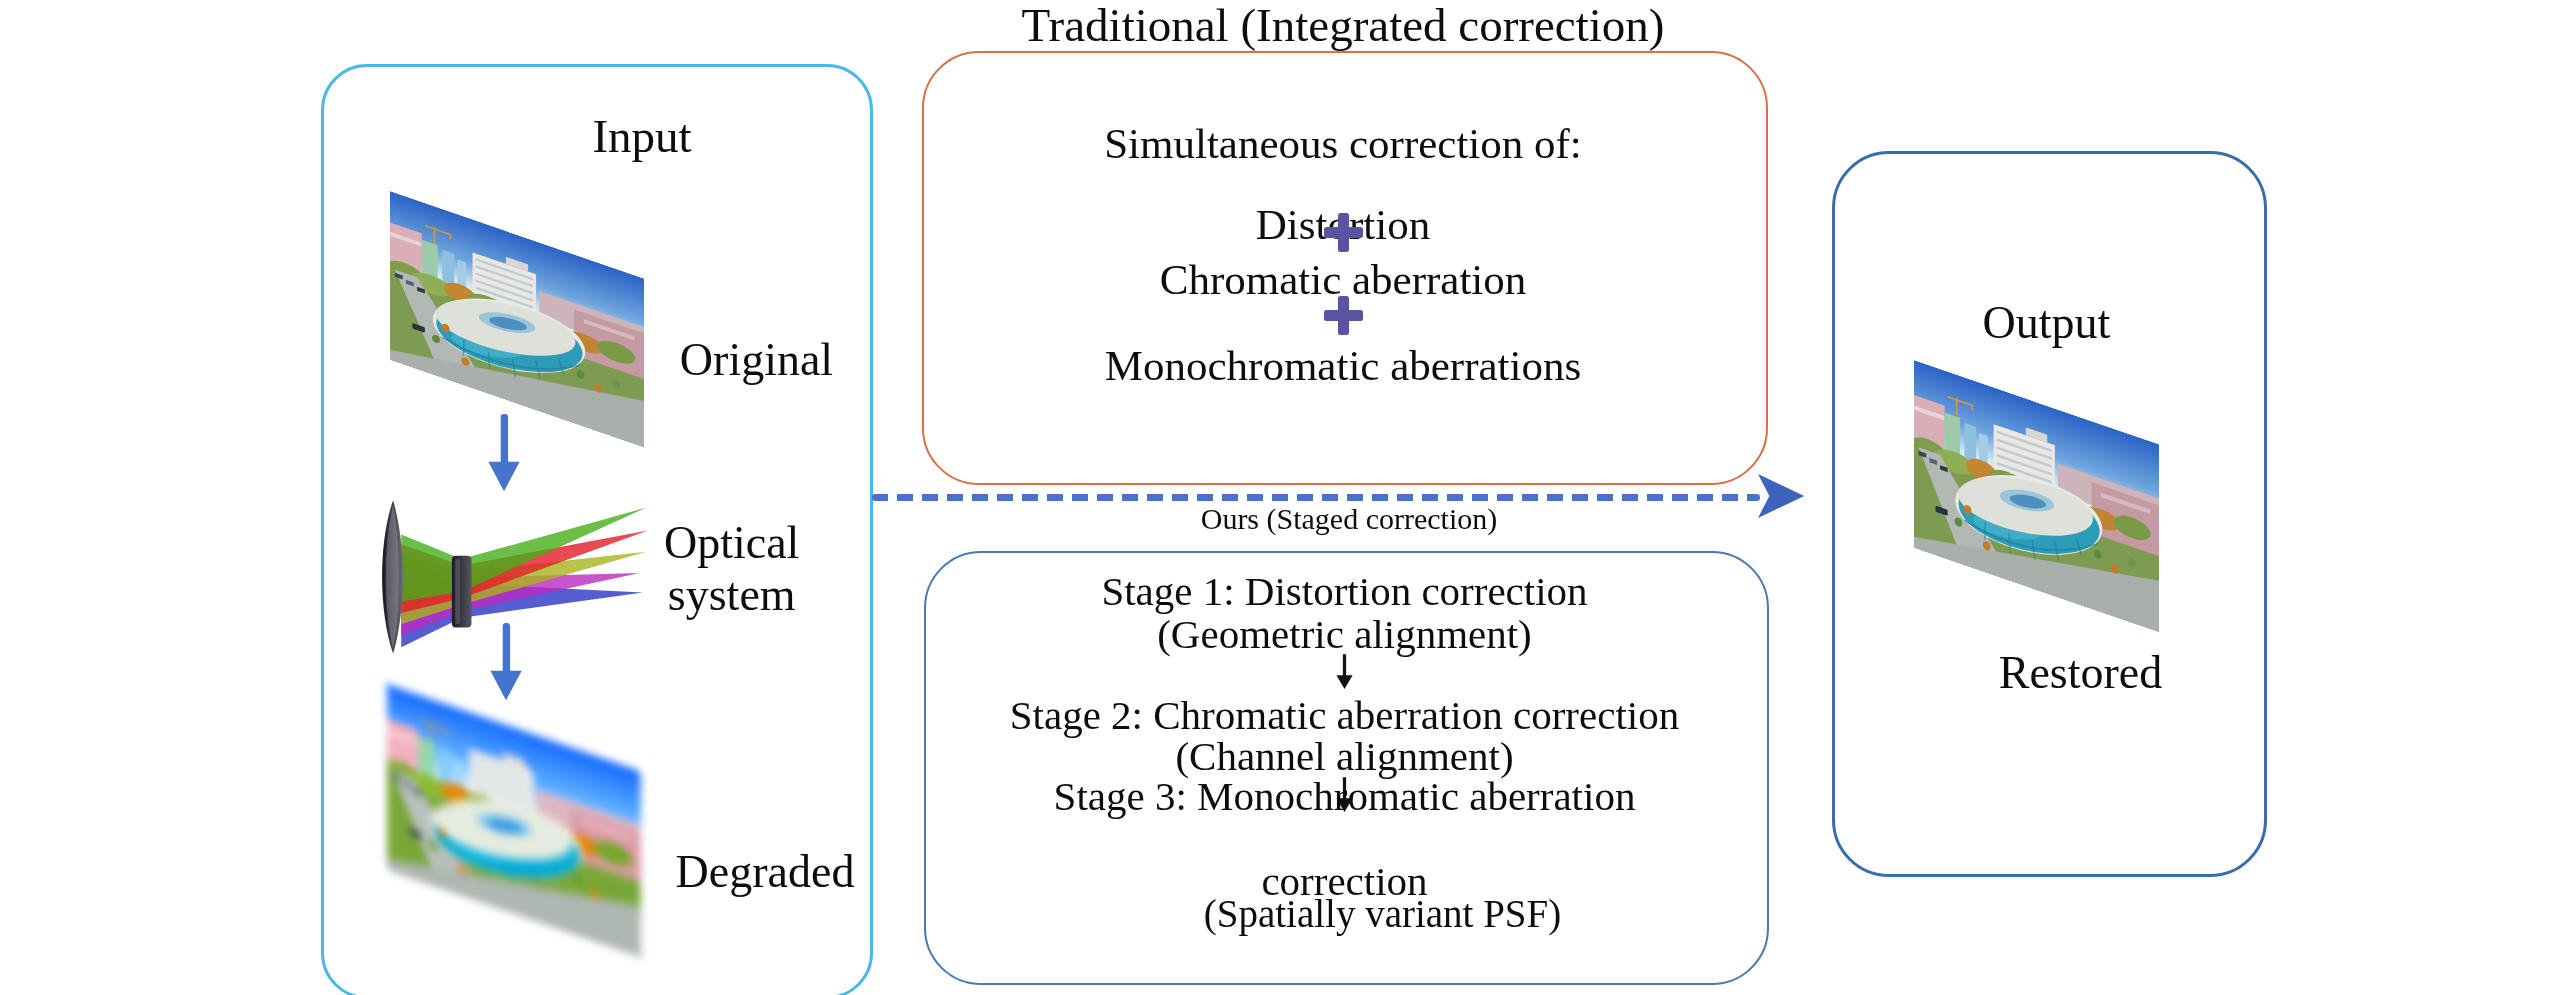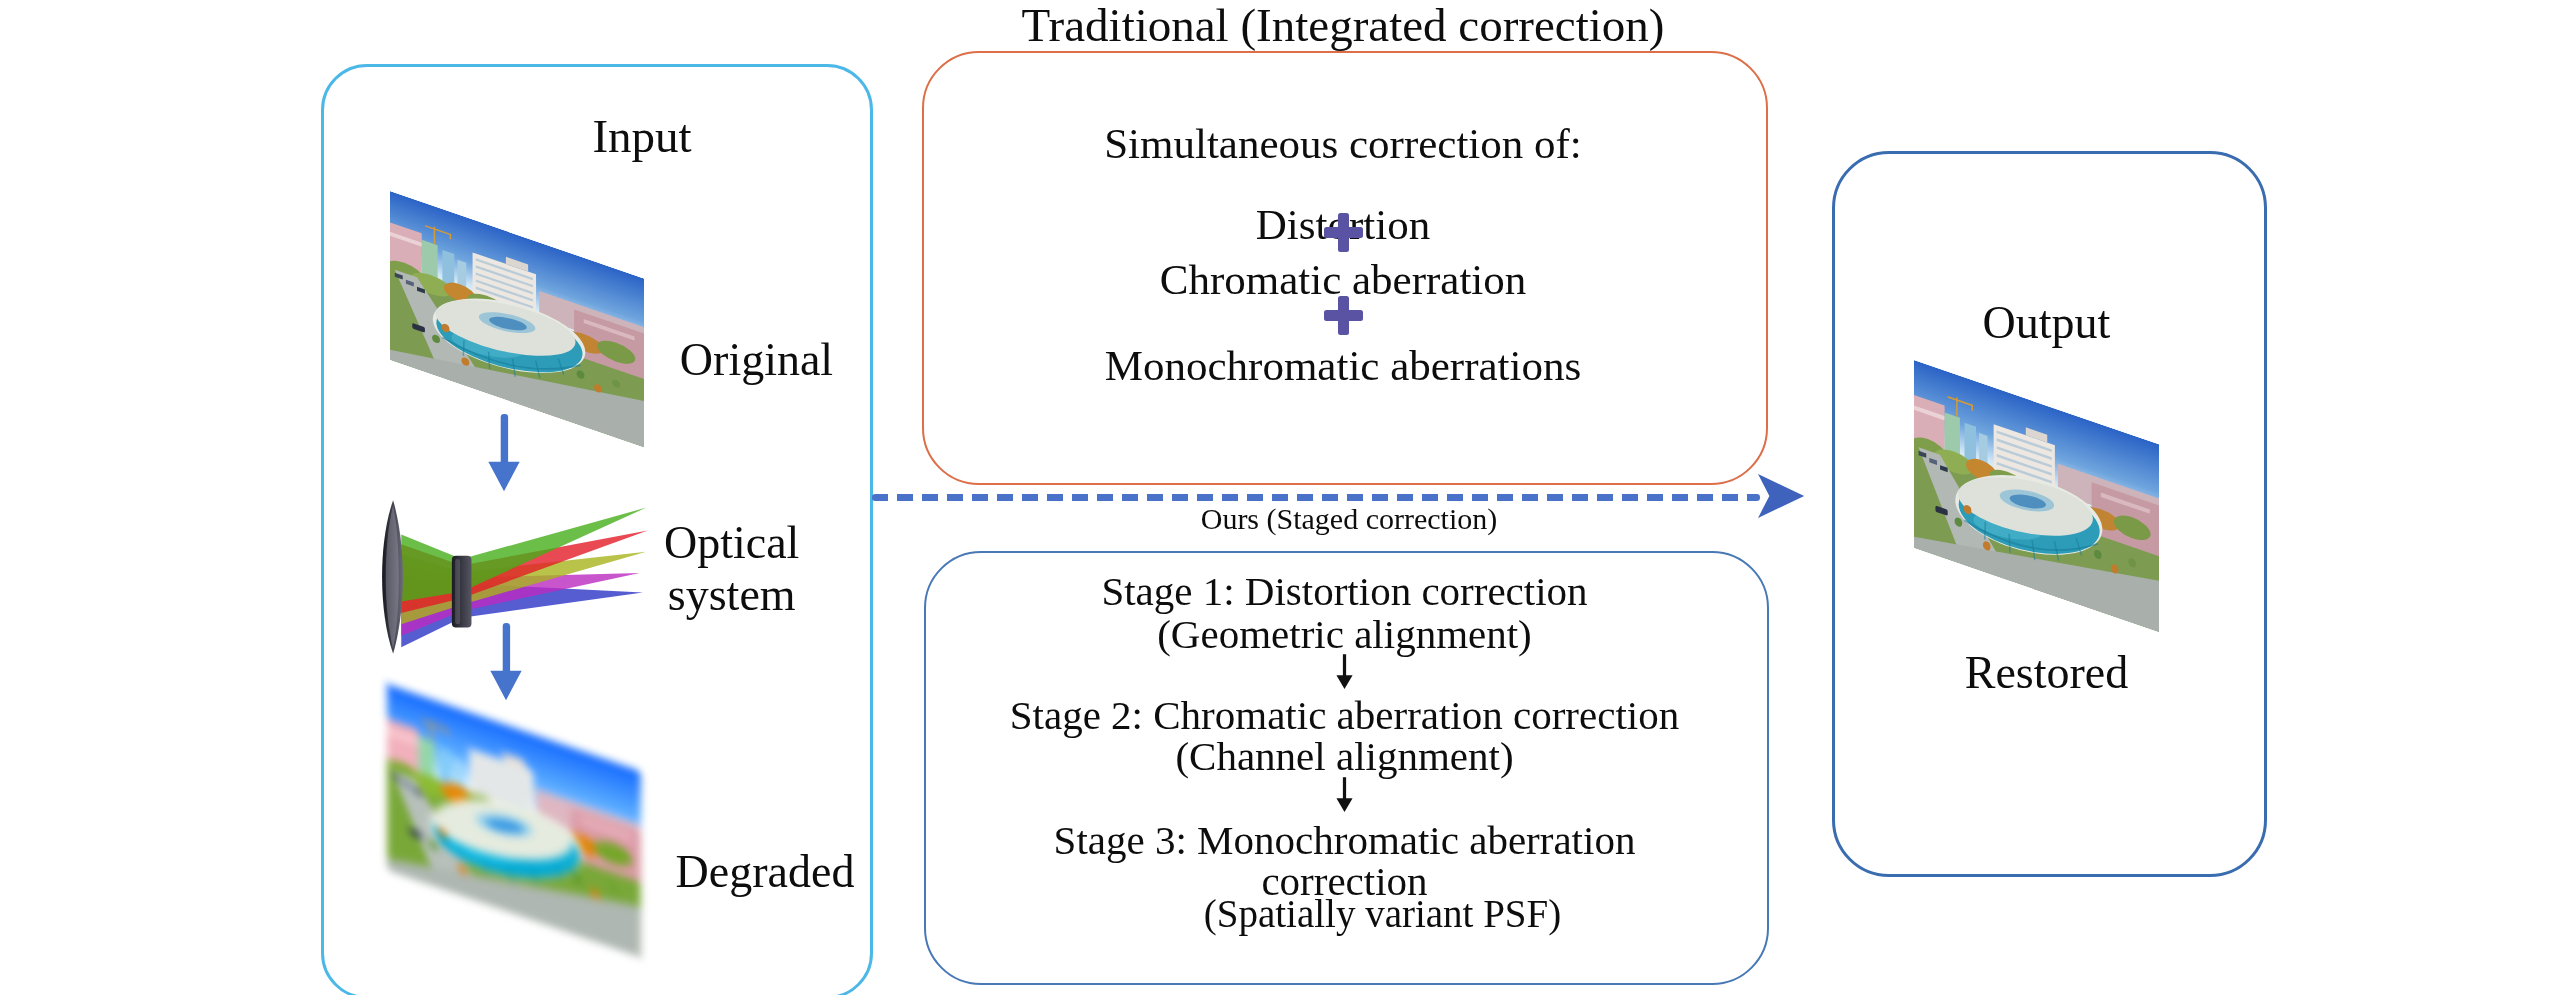--- a/index.html
+++ b/index.html
@@ -48,31 +48,31 @@
   #dash-head{position:absolute;left:1758px;top:474px;}
 
   
   #ours-title{left:932px;top:503px;width:834px;font-size:30px;}
   #staged-box{left:924px;top:551px;width:841px;height:430px;border:2.5px solid #4879b6;border-radius:57px;}
   .sline{left:924px;width:841px;font-size:41px;}
   #s-line1{top:569px;text-align:center;}
   #s-line1b{top:612px;}
   #s-line2{top:693px;}
   #s-line2b{top:734px;}
-  #s-line3{top:818px;text-align:center;}
+  #s-line3{top:774px;text-align:center;}
   #s-line3b{top:859px;}
   #s-line3c{top:893px;font-size:39px;padding-left:38px;}
   .barrow{position:absolute;left:1334px;}
   #sarrow1{top:654px;}
   #sarrow2{top:777px;}
 
   
   #output-box{left:1832px;top:151px;width:429px;height:720px;border:3.3px solid #3a6cb0;border-radius:57px;}
   #output-title{left:1832px;top:298px;width:429px;font-size:46px;}
-  #label-restored{left:1832px;top:648px;width:429px;font-size:46px;}
+  #label-restored{left:1832px;top:648px;width:429px;font-size:46px;padding-left:34px;}
 </style>
 </head>
 <body>
 
 <div id="canvas">
 
   <svg width="0" height="0" style="position:absolute" aria-hidden="true">
     <defs>
       <linearGradient id="skyg" x1="0" y1="0" x2="0" y2="1">
         <stop offset="0" stop-color="#2a63c6"></stop>

